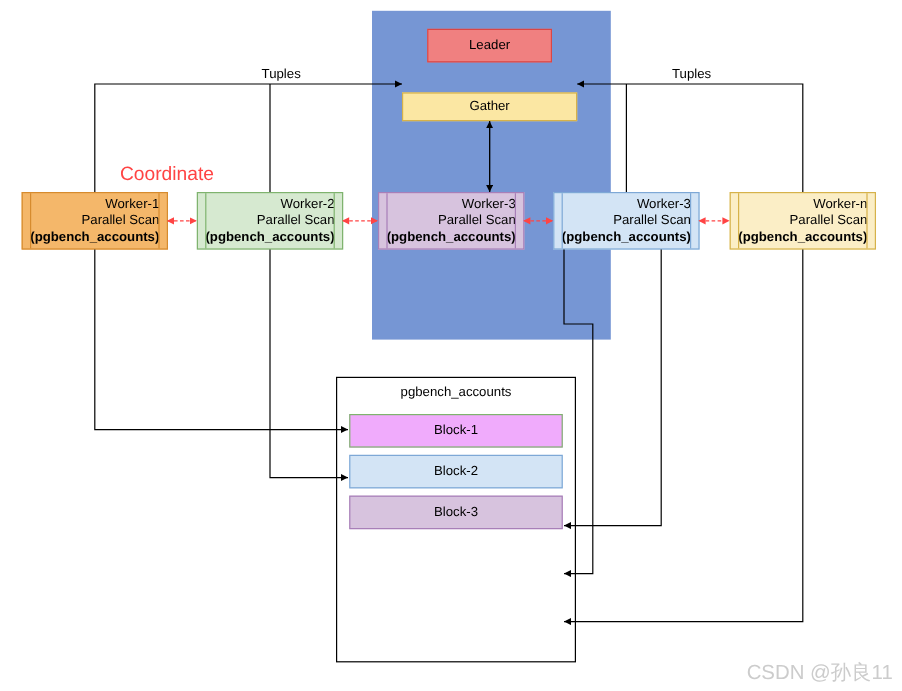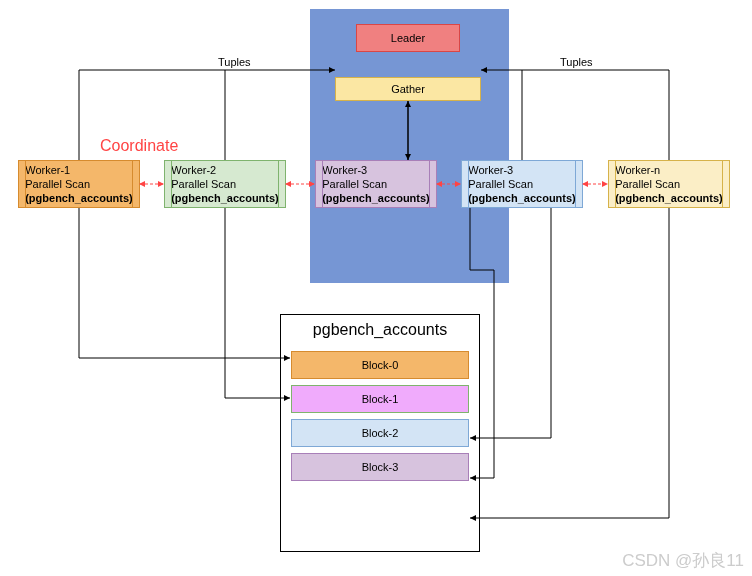--- a/index.html
+++ b/index.html
@@ -1,23 +1,23 @@
 <!DOCTYPE html>
 <html><head>
 <meta charset="utf-8">
 <style>
   *{box-sizing:border-box;margin:0;padding:0}
   body{width:752px;height:576px;background:#fff;font-family:Arial,sans-serif;font-size:11px;color:#000;position:relative}
-  .box{position:absolute;border:1px solid;display:flex;align-items:center;justify-content:center;text-align:left;line-height:1.3}
+  .box{position:absolute;border:1px solid;display:flex;align-items:center;justify-content:center;text-align:right;line-height:1.3}
   .lbl{position:absolute;font-size:11px;color:#000}
   .coord{position:absolute;font-size:16px;color:#f44}
   svg{position:absolute;top:0;left:0;pointer-events:none;z-index:1}
   .bigbox{position:absolute;background:#7696d4;}
   .table-outer{position:absolute;background:#fff;border:1px solid #000}
-  .table-title{text-align:center;padding:6px 0;font-size:16px}
+  .table-title{text-align:center;padding:6px 0;font-size:11px}
   .block{height:28px;margin:6px 10px;border:1px solid;display:flex;align-items:center;justify-content:center}
   .watermark{position:absolute;right:8px;bottom:4px;color:#ccc;font-size:17px}
   .worker-text{padding:3px}
   .inner-line{position:absolute;top:0;bottom:0;width:0;border-left:1px solid}
 </style>
 </head>
 <body>
 
 <div class="bigbox" style="left:310px;top:9px;width:199px;height:274px"></div>
 
@@ -79,23 +79,20 @@
   <div class="inner-line" style="right:6px;border-color:#d6b24a"></div>
   <div class="worker-text">
     <span>Worker-n</span><br>
     <span>Parallel Scan</span><br>
     <b>(pgbench_accounts)</b>
   </div>
 </div>
 
 <div class="table-outer" style="left:280px;top:314px;width:200px;height:238px">
   <div class="table-title">pgbench_accounts</div>
-  <div class="block" style="background:#f4b76a;border-color:#d68b2e">
-      <span>Block-0</span>
-    </div>
   <div class="block" style="background:#f0abfc;border-color:#7fb36e">
       <span>Block-1</span>
     </div>
   <div class="block" style="background:#d3e4f5;border-color:#7ea8d6">
       <span>Block-2</span>
     </div>
   <div class="block" style="background:#d7c3de;border-color:#a87fb8">
       <span>Block-3</span>
     </div>
 </div>

